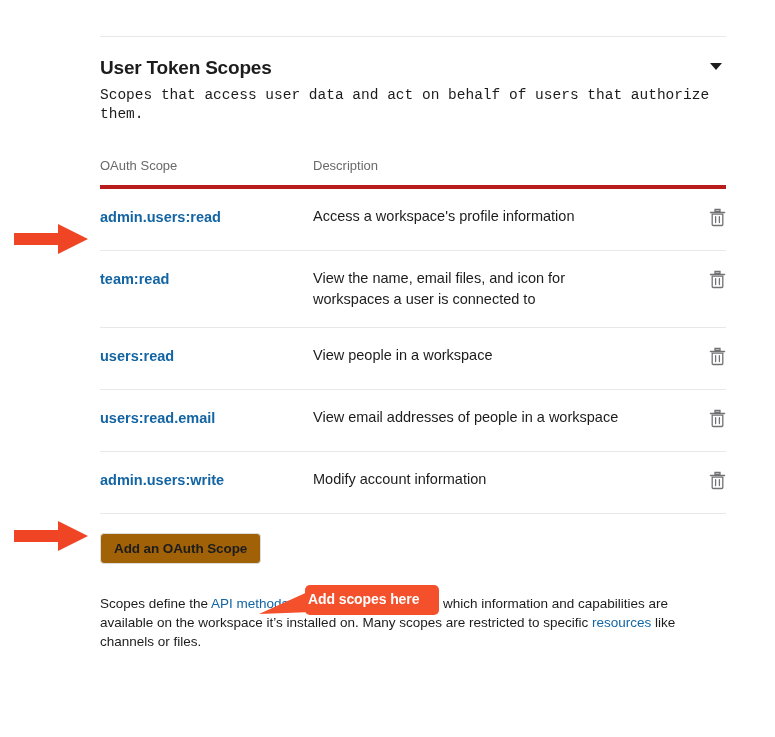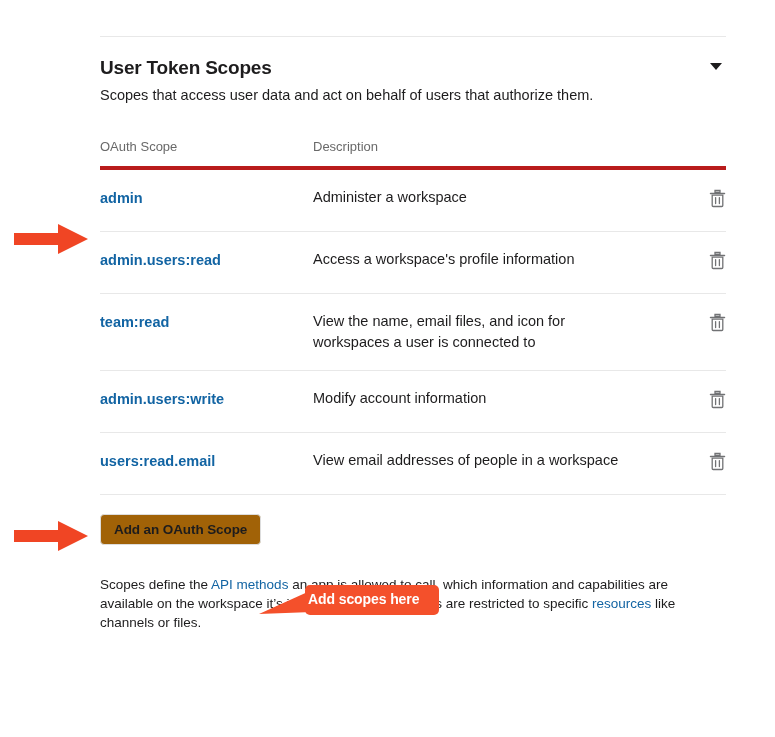--- a/index.html
+++ b/index.html
@@ -41,20 +41,21 @@
     letter-spacing: -0.2px;
     color: #1d1c1d;
     margin: 0;
     line-height: 22px;
   }
   .section-sub {
     font-size: 14.5px;
     color: #1d1c1d;
     margin: 7px 0 0 0;
     line-height: 19px;
+    font-family: Liberation Mono, monospace;
   }
   .collapse-chevron {
     position: absolute;
     right: 4px;
     top: 26px;
     width: 0;
     height: 0;
     border-left: 6px solid transparent;
     border-right: 6px solid transparent;
     border-top: 7px solid #1d1c1d;
@@ -207,62 +208,62 @@
     </colgroup>
     <thead>
       <tr>
         <th>OAuth Scope</th>
         <th>Description</th>
         <th></th>
       </tr>
     </thead>
     <tbody id="scope-rows">
         <tr>
-          <td class="scope-cell"><a class="scope-link">admin</a></td>
-          <td class="desc-cell">Administer a workspace</td>
-          <td class="action-cell"><span class="trash-btn"><svg width="17" height="19" viewBox="0 0 17 19" fill="none">
-                <path d="M6 1.5h5v2H6z" stroke="#717274" stroke-width="1.3"></path>
-                <path d="M1.5 4.5h14" stroke="#717274" stroke-width="1.5" stroke-linecap="round"></path>
-                <path d="M3.2 6.2h10.6v10.3a1 1 0 0 1-1 1H4.2a1 1 0 0 1-1-1z" stroke="#717274" stroke-width="1.3"></path>
-                <path d="M6.6 8.6v6M10.4 8.6v6" stroke="#717274" stroke-width="1.3" stroke-linecap="round"></path>
-              </svg></span></td>
-        </tr>
-        <tr>
           <td class="scope-cell"><a class="scope-link">admin.users:read</a></td>
           <td class="desc-cell">Access a workspace's profile information</td>
           <td class="action-cell"><span class="trash-btn"><svg width="17" height="19" viewBox="0 0 17 19" fill="none">
                 <path d="M6 1.5h5v2H6z" stroke="#717274" stroke-width="1.3"></path>
                 <path d="M1.5 4.5h14" stroke="#717274" stroke-width="1.5" stroke-linecap="round"></path>
                 <path d="M3.2 6.2h10.6v10.3a1 1 0 0 1-1 1H4.2a1 1 0 0 1-1-1z" stroke="#717274" stroke-width="1.3"></path>
                 <path d="M6.6 8.6v6M10.4 8.6v6" stroke="#717274" stroke-width="1.3" stroke-linecap="round"></path>
               </svg></span></td>
         </tr>
         <tr>
           <td class="scope-cell"><a class="scope-link">team:read</a></td>
           <td class="desc-cell">View the name, email files, and icon for workspaces a user is connected to</td>
           <td class="action-cell"><span class="trash-btn"><svg width="17" height="19" viewBox="0 0 17 19" fill="none">
                 <path d="M6 1.5h5v2H6z" stroke="#717274" stroke-width="1.3"></path>
                 <path d="M1.5 4.5h14" stroke="#717274" stroke-width="1.5" stroke-linecap="round"></path>
                 <path d="M3.2 6.2h10.6v10.3a1 1 0 0 1-1 1H4.2a1 1 0 0 1-1-1z" stroke="#717274" stroke-width="1.3"></path>
                 <path d="M6.6 8.6v6M10.4 8.6v6" stroke="#717274" stroke-width="1.3" stroke-linecap="round"></path>
               </svg></span></td>
         </tr>
         <tr>
+          <td class="scope-cell"><a class="scope-link">users:read</a></td>
+          <td class="desc-cell">View people in a workspace</td>
+          <td class="action-cell"><span class="trash-btn"><svg width="17" height="19" viewBox="0 0 17 19" fill="none">
+                <path d="M6 1.5h5v2H6z" stroke="#717274" stroke-width="1.3"></path>
+                <path d="M1.5 4.5h14" stroke="#717274" stroke-width="1.5" stroke-linecap="round"></path>
+                <path d="M3.2 6.2h10.6v10.3a1 1 0 0 1-1 1H4.2a1 1 0 0 1-1-1z" stroke="#717274" stroke-width="1.3"></path>
+                <path d="M6.6 8.6v6M10.4 8.6v6" stroke="#717274" stroke-width="1.3" stroke-linecap="round"></path>
+              </svg></span></td>
+        </tr>
+        <tr>
+          <td class="scope-cell"><a class="scope-link">users:read.email</a></td>
+          <td class="desc-cell">View email addresses of people in a workspace</td>
+          <td class="action-cell"><span class="trash-btn"><svg width="17" height="19" viewBox="0 0 17 19" fill="none">
+                <path d="M6 1.5h5v2H6z" stroke="#717274" stroke-width="1.3"></path>
+                <path d="M1.5 4.5h14" stroke="#717274" stroke-width="1.5" stroke-linecap="round"></path>
+                <path d="M3.2 6.2h10.6v10.3a1 1 0 0 1-1 1H4.2a1 1 0 0 1-1-1z" stroke="#717274" stroke-width="1.3"></path>
+                <path d="M6.6 8.6v6M10.4 8.6v6" stroke="#717274" stroke-width="1.3" stroke-linecap="round"></path>
+              </svg></span></td>
+        </tr>
+        <tr>
           <td class="scope-cell"><a class="scope-link">admin.users:write</a></td>
           <td class="desc-cell">Modify account information</td>
-          <td class="action-cell"><span class="trash-btn"><svg width="17" height="19" viewBox="0 0 17 19" fill="none">
-                <path d="M6 1.5h5v2H6z" stroke="#717274" stroke-width="1.3"></path>
-                <path d="M1.5 4.5h14" stroke="#717274" stroke-width="1.5" stroke-linecap="round"></path>
-                <path d="M3.2 6.2h10.6v10.3a1 1 0 0 1-1 1H4.2a1 1 0 0 1-1-1z" stroke="#717274" stroke-width="1.3"></path>
-                <path d="M6.6 8.6v6M10.4 8.6v6" stroke="#717274" stroke-width="1.3" stroke-linecap="round"></path>
-              </svg></span></td>
-        </tr>
-        <tr>
-          <td class="scope-cell"><a class="scope-link">users:read.email</a></td>
-          <td class="desc-cell">View email addresses of people in a workspace</td>
           <td class="action-cell"><span class="trash-btn"><svg width="17" height="19" viewBox="0 0 17 19" fill="none">
                 <path d="M6 1.5h5v2H6z" stroke="#717274" stroke-width="1.3"></path>
                 <path d="M1.5 4.5h14" stroke="#717274" stroke-width="1.5" stroke-linecap="round"></path>
                 <path d="M3.2 6.2h10.6v10.3a1 1 0 0 1-1 1H4.2a1 1 0 0 1-1-1z" stroke="#717274" stroke-width="1.3"></path>
                 <path d="M6.6 8.6v6M10.4 8.6v6" stroke="#717274" stroke-width="1.3" stroke-linecap="round"></path>
               </svg></span></td>
         </tr>
       </tbody>
   </table>
 

